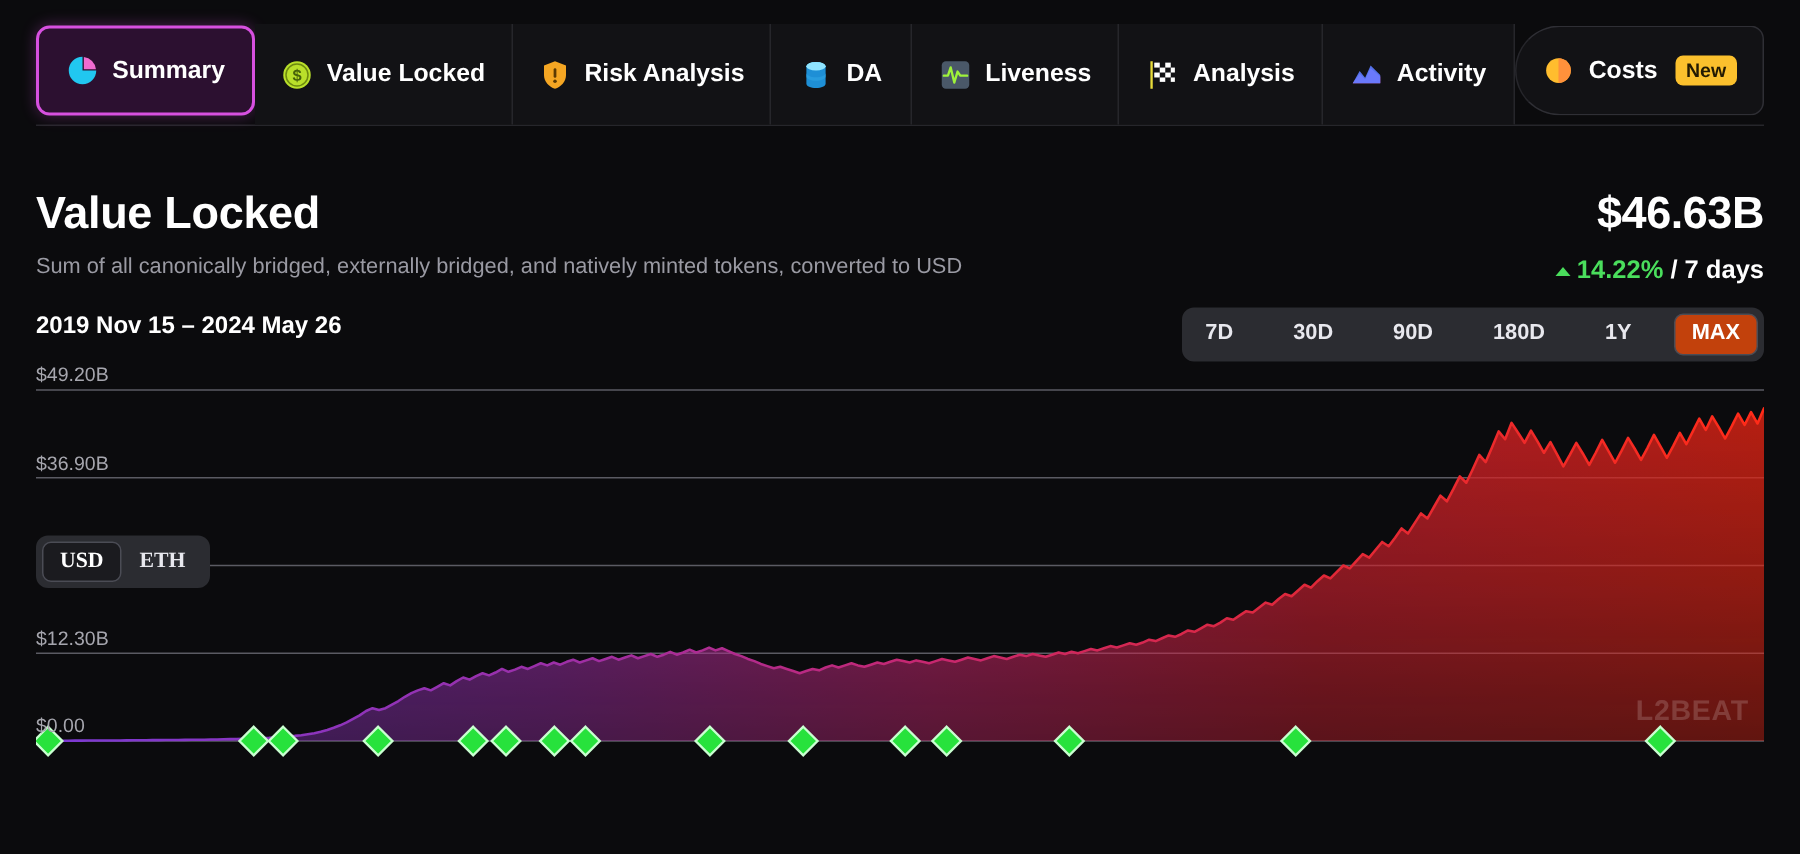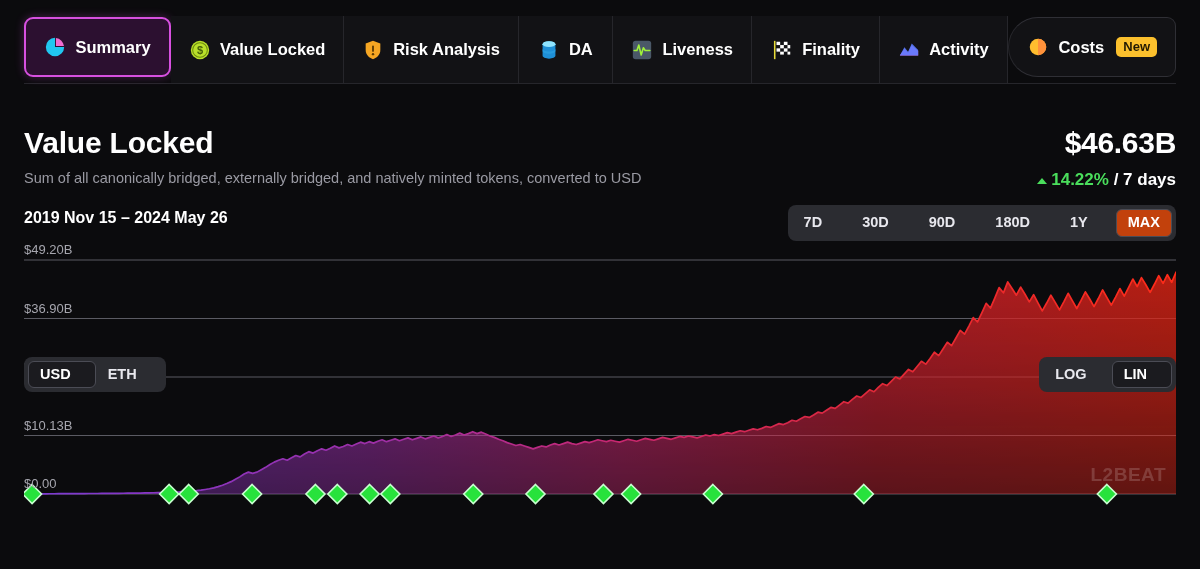--- a/index.html
+++ b/index.html
@@ -121,24 +121,24 @@
 
   
   .toggle {
     position: absolute; bottom: 16px;
     display: flex; align-items: center;
     background: #2b2c31; border-radius: 8px; padding: 4px;
   }
   .toggle.left { left: 24px; }
   .toggle.right { right: 24px; }
   .tgbtn {
-    padding: 5px 24px 6px 11px;
+    padding: 5px 11px 6px 11px;
     font-size: 14.5px; font-weight: bold; color: #e8e8ee;
     border-radius: 6px; cursor: pointer; line-height: 1;
-    background: transparent; border: 1px solid transparent;
+    background: transparent; border: 1px solid transparent; font-family: Liberation Serif, serif;
   }
   .tgbtn.sel { background: #1b1b1f; border: 1px solid #4b4c55; color: #fff; }
 </style>
 </head>
 <body>
 
 <div class="page">
 
   <div class="tabbar" id="tabbar">
       <div class="tab active">
@@ -199,21 +199,21 @@
               <rect x="14" y="3" width="4" height="3.6" fill="#fff"></rect>
               <rect x="10" y="6.6" width="4" height="3.6" fill="#fff"></rect>
               <rect x="18" y="6.6" width="3" height="3.6" fill="#fff"></rect>
               <rect x="6" y="10.2" width="4" height="3.6" fill="#fff"></rect>
               <rect x="14" y="10.2" width="4" height="3.6" fill="#fff"></rect>
               <rect x="10" y="13.8" width="4" height="3.2" fill="#fff"></rect>
               <rect x="18" y="13.8" width="3" height="3.2" fill="#fff"></rect>
             </g>
           </svg>
         </span>
-        <span class="tab-label">Finality</span>
+        <span class="tab-label">Analysis</span>
       </div>
       <div class="tab">
         <span style="display: flex;">
           <svg class="tabicon" viewBox="0 0 24 24">
             <path d="M2 18l5-7 4 4 4-8 7 6v5H2z" fill="#f06bd0"></path>
             <path d="M2 18l5-9 4 5 4-9 7 7v6H2z" fill="#5b7bff" opacity=".9"></path>
           </svg>
         </span>
         <span class="tab-label">Activity</span>
       </div>
@@ -302,28 +302,24 @@
           <polygon points="607.104,238.5 616.604,248 607.104,257.5 597.604,248" fill="#27e23c" stroke="#c9ffd0" stroke-width="1.6"></polygon>
           <polygon points="688.896,238.5 698.396,248 688.896,257.5 679.396,248" fill="#27e23c" stroke="#c9ffd0" stroke-width="1.6"></polygon>
           <polygon points="839.8080000000001,238.5 849.3080000000001,248 839.8080000000001,257.5 830.3080000000001,248" fill="#27e23c" stroke="#c9ffd0" stroke-width="1.6"></polygon>
           <polygon points="1082.8799999999999,238.5 1092.3799999999999,248 1082.8799999999999,257.5 1073.3799999999999,248" fill="#27e23c" stroke="#c9ffd0" stroke-width="1.6"></polygon>
         </g>
     </svg>
     <div id="ylabels">
         <div class="ylabel" style="top: -3px;">$49.20B</div>
         <div class="ylabel" style="top: 55.5px;">$36.90B</div>
         <div class="ylabel" style="top: 114px;">$24.60B</div>
-        <div class="ylabel" style="top: 172.5px;">$10.13B</div>
+        <div class="ylabel" style="top: 172.5px;">$12.30B</div>
         <div class="ylabel" style="top: 231px;">$0.00</div>
       </div>
     <div class="wmark">L2BEAT</div>
   </div>
 
   <div class="toggle left" id="currtoggle">
       <div class="tgbtn sel">USD</div>
       <div class="tgbtn">ETH</div>
     </div>
-  <div class="toggle right" id="scaletoggle">
-      <div class="tgbtn">LOG</div>
-      <div class="tgbtn sel">LIN</div>
-    </div>
 
 </div>
 
 </body></html>

